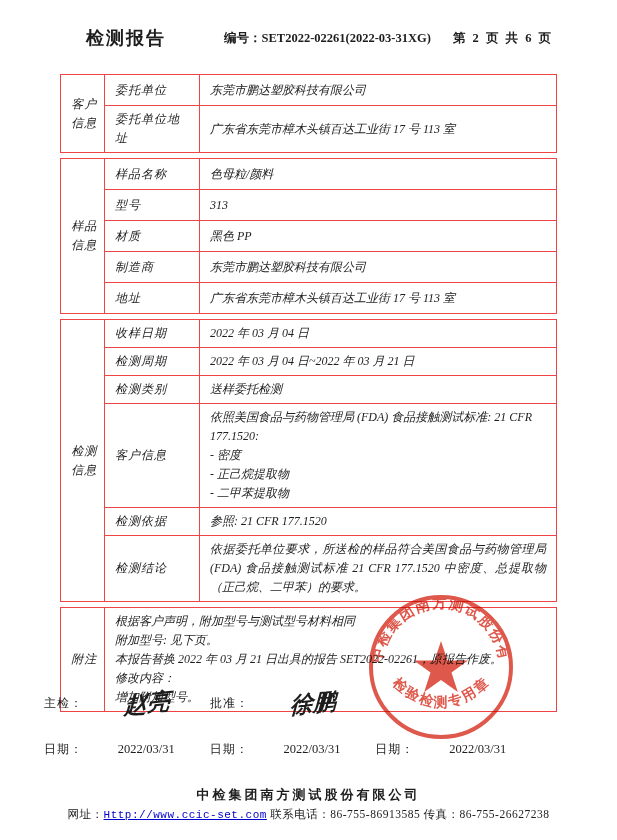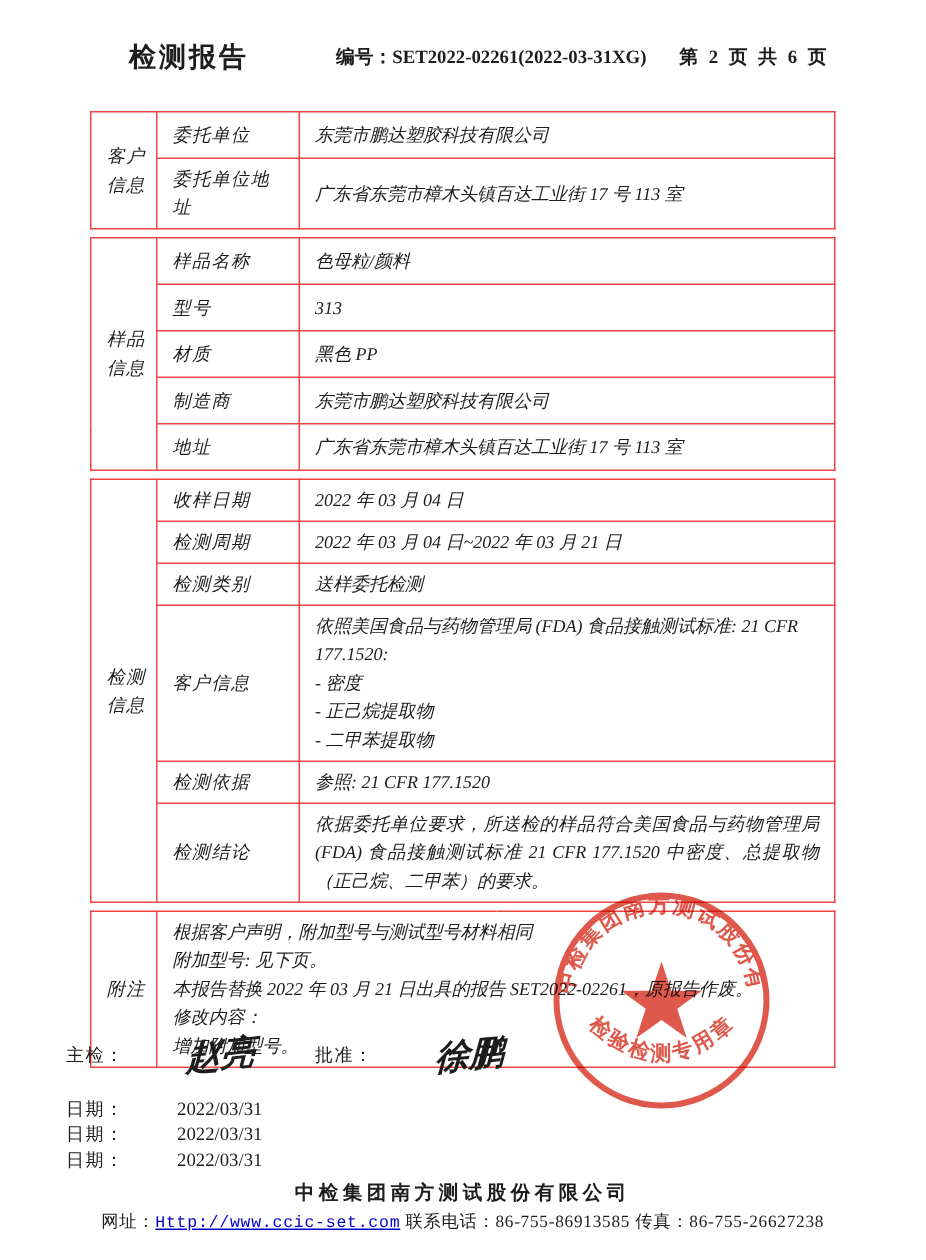--- a/index.html
+++ b/index.html
@@ -35,21 +35,21 @@
   
   .stamp { position:absolute; left:366px; top:592px; width:150px; height:150px; opacity:.85; mix-blend-mode:multiply; pointer-events:none; }
 
   
   .sig-area { position:absolute; left:44px; top:688px; width:497px; }
   .sig-row, .date-row { display:flex; }
   .sig-col { width:166px; display:flex; align-items:center; }
   .sig-label { font-size:12px; letter-spacing:1px; white-space:nowrap; }
   .sig-value { flex:1; text-align:center; }
   .handwriting { font-family:"DejaVu Sans",sans-serif; font-style:italic; font-weight:bold; font-size:23px; display:inline-block; transform:rotate(-6deg) skewX(-8deg); }
-  .date-row { margin-top:12px;flex-direction:column; }
+  .date-row { margin-top:22px; }
   .date-val { flex:1; text-align:center; font-size:12.5px; }
 
   
   .footer { position:absolute; left:0; top:786px; width:617px; text-align:center; }
   .f-company { font-weight:bold; font-size:13px; letter-spacing:3px; }
   .f-line { font-size:11.5px; margin-top:3px; letter-spacing:.5px; }
   .f-link { color:#0000cc; text-decoration:underline; font-family:"Liberation Mono","DejaVu Sans Mono",monospace; font-size:11px;text-align:center; }
 </style>
 </head>
 <body>

